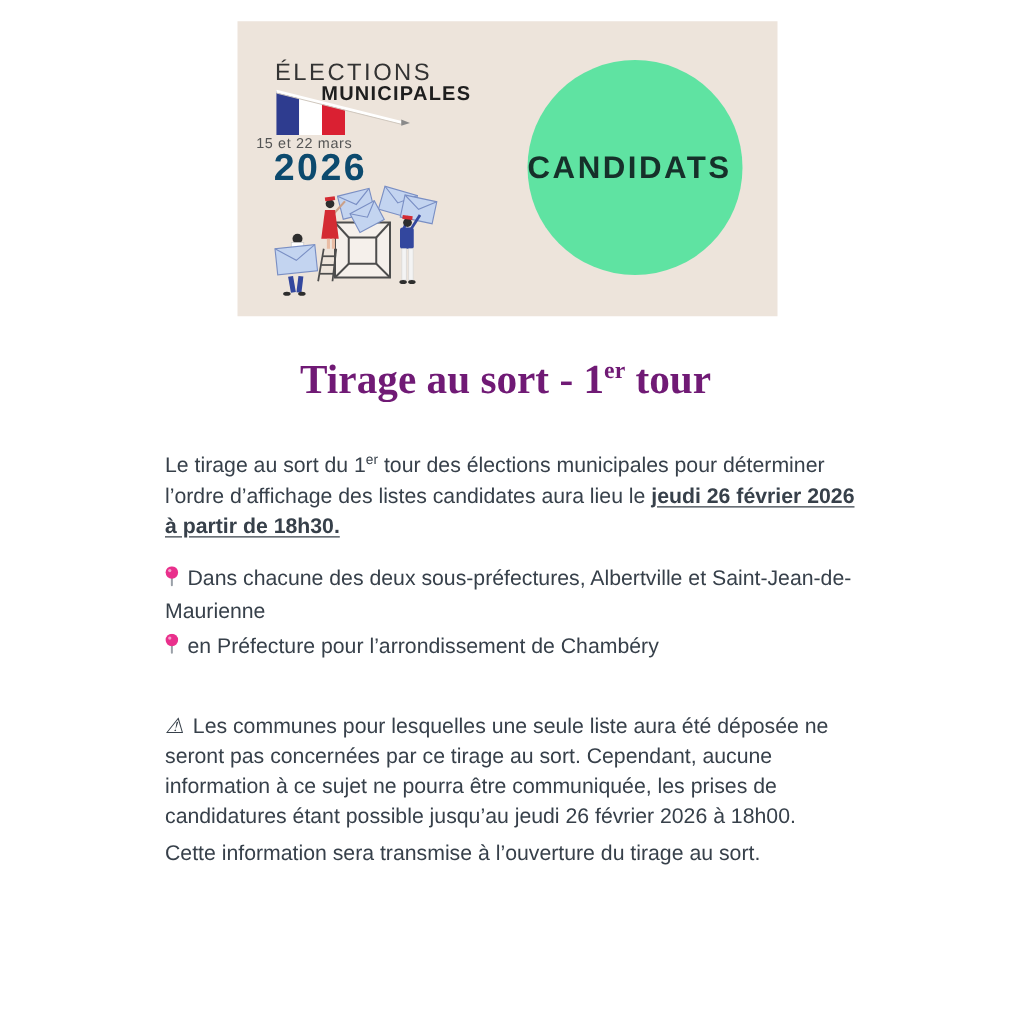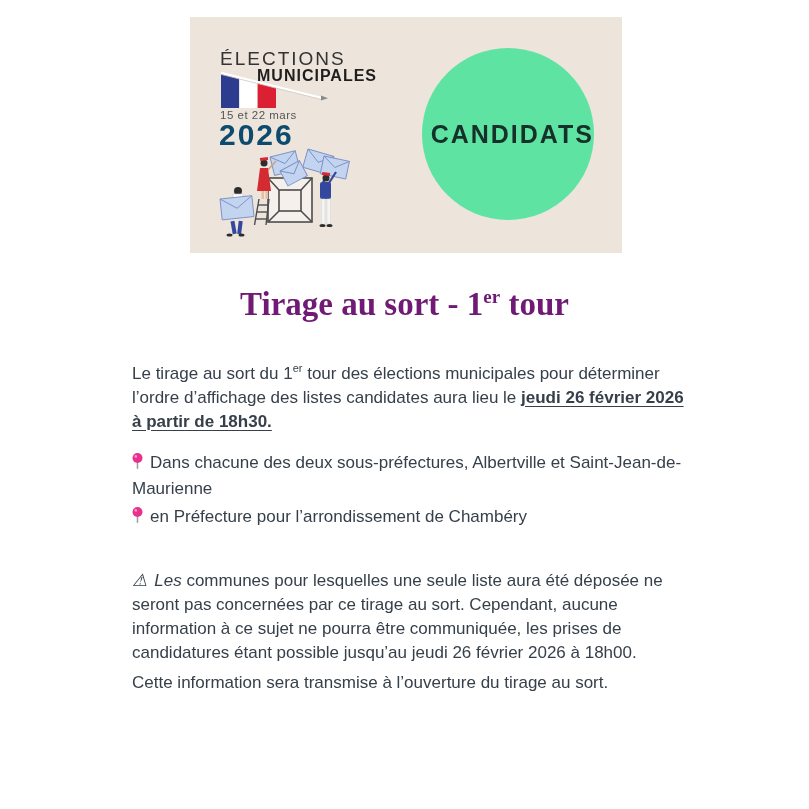--- a/index.html
+++ b/index.html
@@ -5,26 +5,26 @@
   html,body{margin:0;padding:0;background:#fff;}
   .page{
     position:relative;width:809px;height:809px;background:#ffffff;overflow:hidden;
     font-family:"Liberation Sans", sans-serif;color:#37404a;
   }
   
   .banner{position:absolute;left:190px;top:17px;width:432px;height:236px;background:#ede4db;}
   .logo-line1{position:absolute;left:30px;top:31px;font-size:19px;letter-spacing:2px;color:#333;font-weight:400;}
   .logo-line2{position:absolute;left:67px;top:50px;font-size:16px;letter-spacing:1px;color:#1e1e1e;font-weight:bold;}
   .flag{position:absolute;left:31px;top:54px;}
-  .logo-dates{position:absolute;left:30px;top:92px;font-size:11.5px;letter-spacing:.5px;color:#555;}
+  .logo-dates{position:absolute;left:15px;top:92px;font-size:11.5px;letter-spacing:.5px;color:#555;}
   .logo-year{position:absolute;left:29px;top:101px;font-size:30px;font-weight:bold;letter-spacing:2px;color:#0c4a6e;}
   .illustration{position:absolute;left:18px;top:130px;}
   .badge{
     position:absolute;left:232px;top:31px;width:172px;height:172px;border-radius:50%;
-    background:#5fe3a2;display:flex;align-items:center;justify-content:flex-end;
+    background:#5fe3a2;display:flex;align-items:center;justify-content:flex-start;
   }
   .badge-label{font-size:25px;font-weight:bold;letter-spacing:2px;color:#16302a;}
   
   .heading{
     position:absolute;left:0;top:286px;width:100%;margin:0;text-align:center;
     font-family:"Liberation Serif", serif;font-weight:bold;font-size:33px;color:#701a75;
   }
   .heading sup{font-size:19px;}
   
   .intro,.bullets,.warning,.closing{
@@ -32,21 +32,21 @@
     font-size:17px;line-height:24px;color:#37404a;
   }
   .intro{top:356px;}
   .intro sup{font-size:11px;}
   .emph{font-weight:bold;text-decoration:underline;text-underline-offset:3px;}
   .bullets{top:450px;}
   .bullet{margin:0 0 2px 0;line-height:26px;}
   .pin{margin-right:7px;vertical-align:-2px;}
   .warning{top:569px;}
   .warn-icon{font-style:italic;font-size:17px;margin-right:7px;color:#37404a;}
-  .lead-italic{font-style:italic;}
+  .lead-italic{}
   .closing{top:671px;}
 </style>
 </head>
 <body>
 
 <div class="page">
 
   <div class="banner">
     <div class="logo-line1">ÉLECTIONS</div>
     <div class="logo-line2">MUNICIPALES</div>

